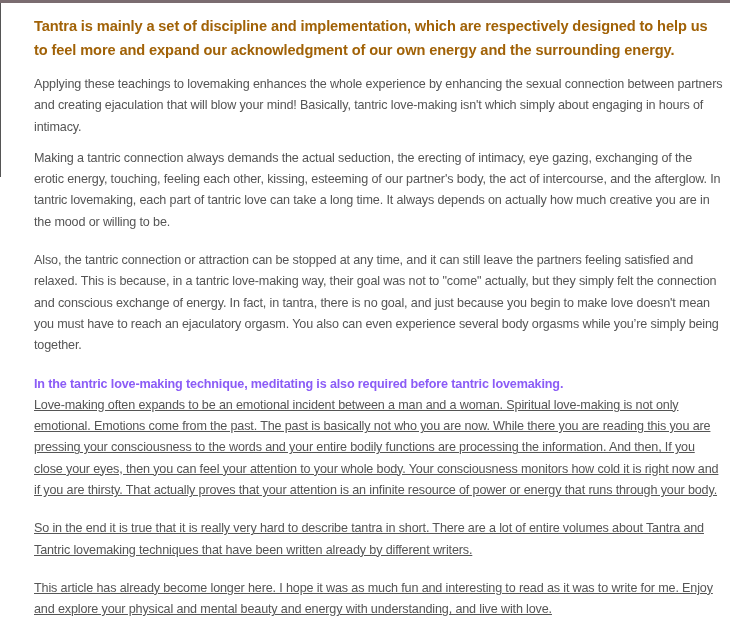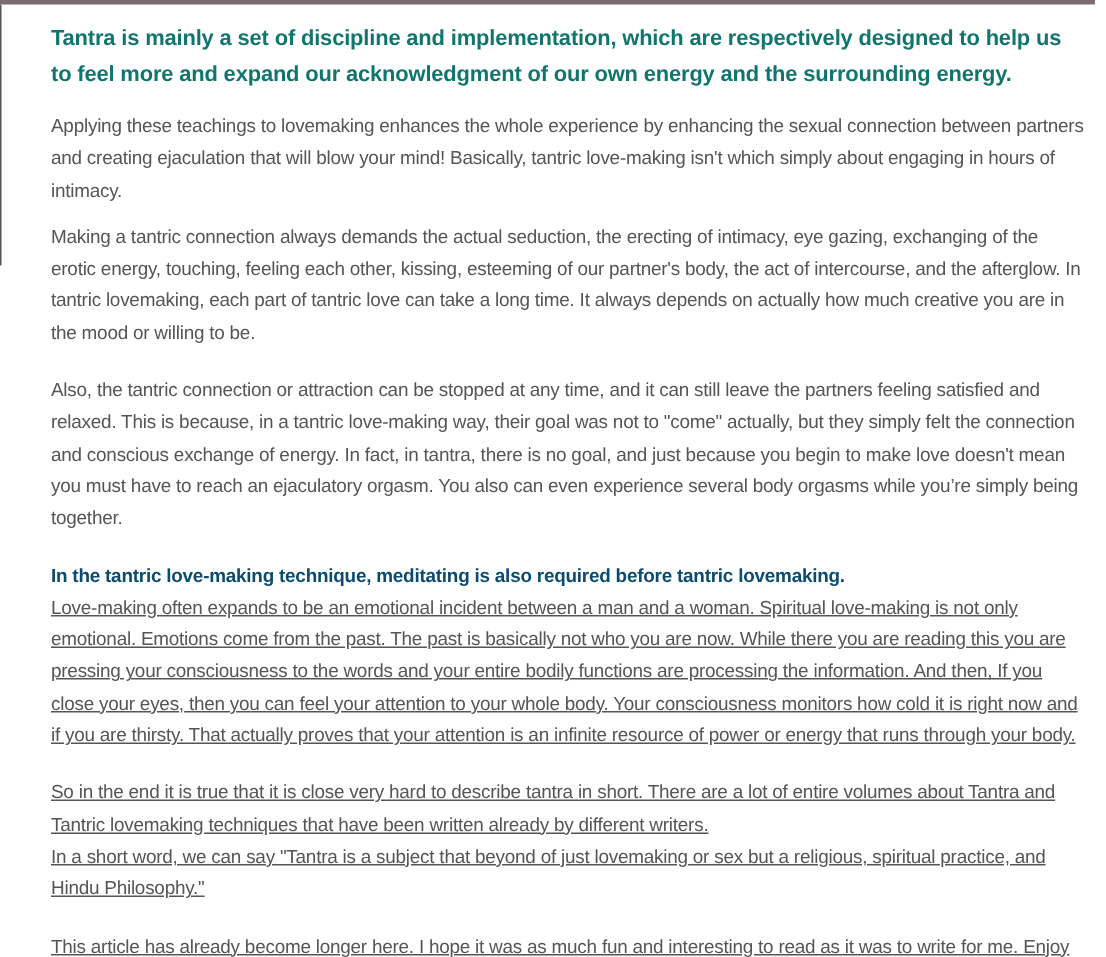--- a/index.html
+++ b/index.html
@@ -34,36 +34,36 @@
       position: absolute;
       left: 34px;
       top: 14px;
       width: 690px;
       color: #555555;
       font-size: 12.6px;
       line-height: 21.3px;
       letter-spacing: -0.15px;
     }
     .lead {
-      color: #0f766e;
+      color: #a16207;
       font-weight: bold;
       font-size: 14.6px;
       line-height: 24px;
       letter-spacing: -0.1px;
       margin: 0 0 12px 0;
     }
     .para {
       margin: 0 0 10px 0;
     }
     .para.gap {
       margin-bottom: 17px;
     }
     .subhead {
       display: block;
-      color: #0c4a6e;
+      color: #8b5cf6;
       font-weight: bold;
     }
     .line {
       display: block;
       text-decoration: underline;
     }
   </style>
 </head>
 <body>
 
@@ -78,21 +78,20 @@
   <p class="para gap">Making a tantric connection always demands the actual seduction, the erecting of intimacy, eye gazing, exchanging of the erotic energy, touching, feeling each other, kissing, esteeming of our partner's body, the act of intercourse, and the afterglow. In tantric lovemaking, each part of tantric love can take a long time. It always depends on actually how much creative you are in the mood or willing to be.</p>
 
   <p class="para gap">Also, the tantric connection or attraction can be stopped at any time, and it can still leave the partners feeling satisfied and relaxed. This is because, in a tantric love-making way, their goal was not to "come" actually, but they simply felt the connection and conscious exchange of energy. In fact, in tantra, there is no goal, and just because you begin to make love doesn't mean you must have to reach an ejaculatory orgasm. You also can even experience several body orgasms while you’re simply being together.</p>
 
   <div class="para gap">
     <span class="subhead">In the tantric love-making technique, meditating is also required before tantric lovemaking.</span>
     <span class="line">Love-making often expands to be an emotional incident between a man and a woman. Spiritual love-making is not only emotional. Emotions come from the past. The past is basically not who you are now. While there you are reading this you are pressing your consciousness to the words and your entire bodily functions are processing the information. And then, If you close your eyes, then you can feel your attention to your whole body. Your consciousness monitors how cold it is right now and if you are thirsty. That actually proves that your attention is an infinite resource of power or energy that runs through your body.</span>
   </div>
 
   <div class="para gap">
-    <span class="line">So in the end it is true that it is close very hard to describe tantra in short. There are a lot of entire volumes about Tantra and Tantric lovemaking techniques that have been written already by different writers.</span>
-    <span class="line">In a short word, we can say "Tantra is a subject that beyond of just lovemaking or sex but a religious, spiritual practice, and Hindu Philosophy."</span>
+    <span class="line">So in the end it is true that it is really very hard to describe tantra in short. There are a lot of entire volumes about Tantra and Tantric lovemaking techniques that have been written already by different writers.</span>
   </div>
 
   <div class="para">
     <span class="line">This article has already become longer here. I hope it was as much fun and interesting to read as it was to write for me. Enjoy and explore your physical and mental beauty and energy with understanding, and live with love.</span>
 
   </div>
 </article>
 
 </body></html>

